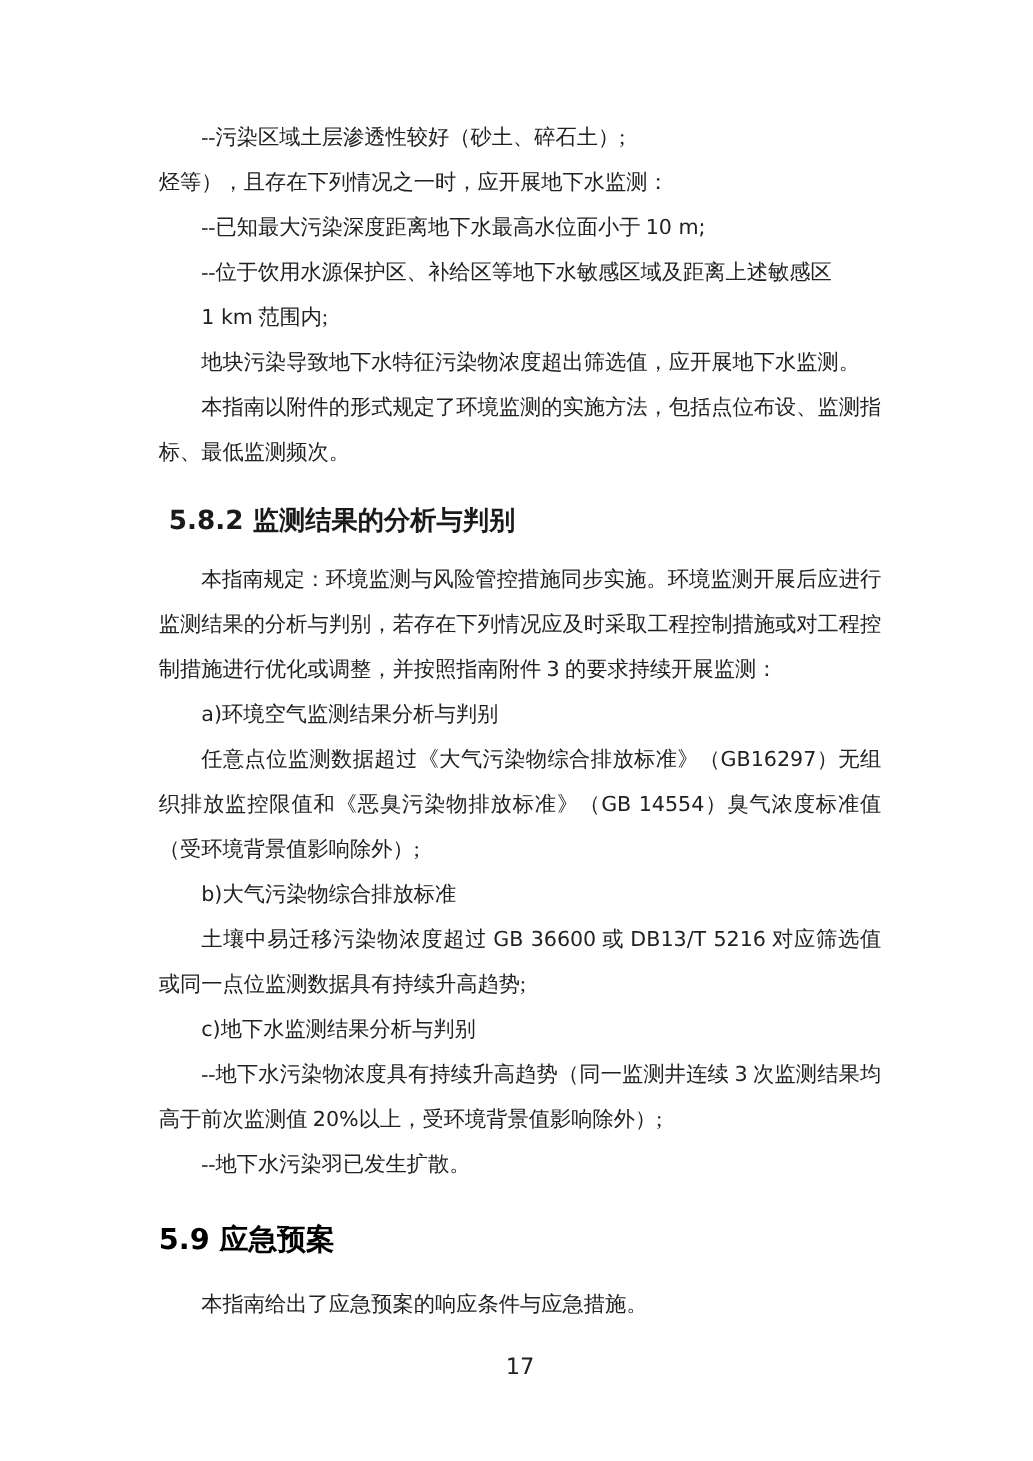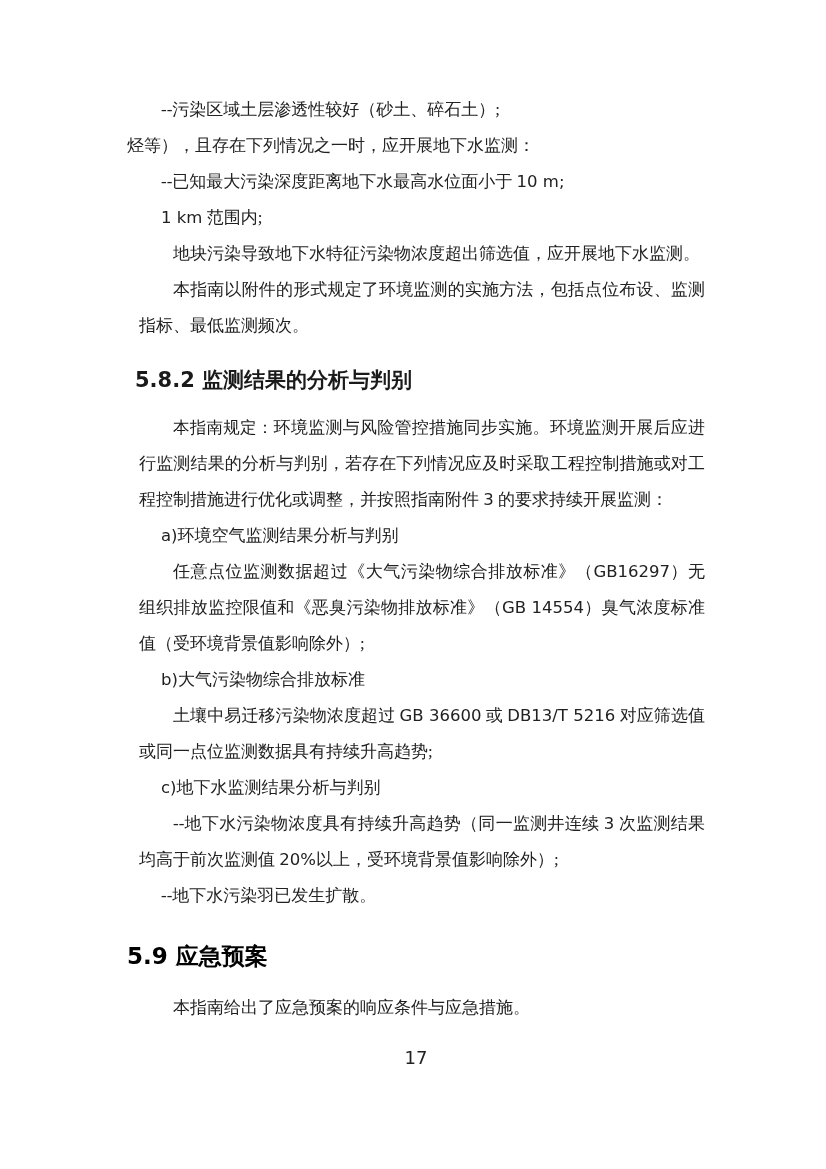--- a/index.html
+++ b/index.html
@@ -13,21 +13,21 @@
     color: #212121;
   }
   .content {
     padding: 92px 121px 0 127px;
     width: 578px;
     font-size: 17px;
     line-height: 36px;
     text-align: justify;
   }
   .p { margin: 0; }
-  .indent { text-indent: 34px; margin-left: 12px; }
+  .indent { text-indent: 34px; }
   .hang { padding-left: 34px; text-align: left; }
   .flush { text-align: left; }
   .lat {
     font-family: "DejaVu Sans", "Liberation Sans", sans-serif;
     font-size: 16.5px;
   }
   .bold-lead {
     font-weight: 400;
     font-family: "DejaVu Sans", "Liberation Sans", sans-serif;
     font-size: 16.5px;
@@ -65,20 +65,21 @@
 
 <div class="page">
   <div class="content">
 
     <p class="p hang"><span>--污染区域土层渗透性较好（砂土、碎石土）;</span></p>
 
     <p class="p flush"><span>烃等），且存在下列情况之一时，应开展地下水监测：</span></p>
 
     <p class="p hang"><span>--已知最大污染深度距离地下水最高水位面小于 </span><span class="lat">10 m;</span></p>
 
+    <p class="p hang"><span>--位于饮用水源保护区、补给区等地下水敏感区域及距离上述敏感区</span></p>
 
     <p class="p hang"><span class="lat">1 km</span><span> 范围内;</span></p>
 
     <p class="p indent"><span>地块污染导致地下水特征污染物浓度超出筛选值，应开展地下水监测。</span></p>
 
     <p class="p indent"><span>本指南以附件的形式规定了环境监测的实施方法，包括点位布设、监测指标、最低监测频次。</span></p>
 
     <h3 class="h-sub"><span>5.8.2 监测结果的分析与判别</span></h3>
 
     <p class="p indent"><span class="bold-lead">本指南规定：</span><span>环境监测与风险管控措施同步实施。环境监测开展后应进行监测结果的分析与判别，若存在下列情况应及时采取工程控制措施或对工程控制措施进行优化或调整，并按照指南附件 </span><span class="lat">3</span><span> 的要求持续开展监测：</span></p>

